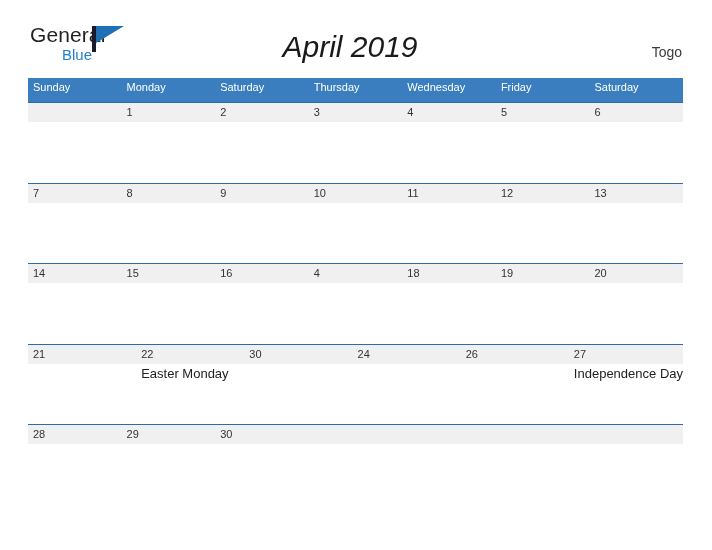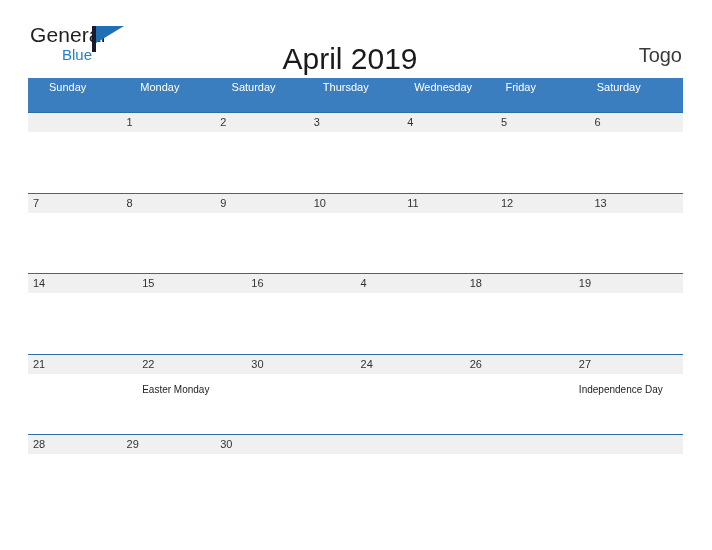--- a/index.html
+++ b/index.html
@@ -68,46 +68,46 @@
 
   .cal-title {
     position: absolute;
     left: 0;
     right: 12px;
     top: 30px;
     text-align: center;
     font-size: 30px;
     color: #1a1a1a;
     font-weight: normal;
-    margin: 12px;
-    font-family: "Liberation Sans", sans-serif;
+    margin: 0;
+    font-family: "Liberation Sans", sans-serif;
+    font-style: italic;
   }
 
   .cal-country {
     position: absolute;
     right: 30px;
     top: 44px;
-    font-size: 20px;
+    font-size: 14px;
     color: #3a3a3a;
     font-family: "Liberation Sans", sans-serif;
   }
 
   
   .calendar {
     position: absolute;
     left: 28px;
     top: 78px;
     width: 655px;
   }
 
   .weekday-header {
     display: flex;
     background: #3b7ebf;
-    height: 34px;
-    padding-left: 16px;
+    height: 24px;
   }
   .weekday-cell {
     flex: 1 1 0;
     color: #ffffff;
     font-size: 11px;
     line-height: 18px;
     padding-left: 5px;
     box-sizing: border-box;
     white-space: nowrap;
     font-family: "Liberation Sans", sans-serif;
@@ -146,24 +146,24 @@
   .day-num {
     position: relative;
     font-size: 11px;
     color: #333333;
     line-height: 19px;
     height: 19px;
     font-family: "Liberation Sans", sans-serif;
   }
   .day-event {
     position: relative;
-    font-size: 10px;
+    font-size: 13px;
     color: #222222;
     line-height: 13px;
-    margin-top: 9px;
+    margin-top: 3px;
     white-space: nowrap;
     font-family: "Liberation Sans", sans-serif;
   }
   .day-cell.empty .day-num {
     color: transparent;
   }
 </style>
 </head>
 <body>
 
@@ -262,20 +262,23 @@
         </div>
       <div class="day-cell">
           <div class="day-num">4</div>
         </div>
       <div class="day-cell">
           <div class="day-num">18</div>
         </div>
       <div class="day-cell">
           <div class="day-num">19</div>
         </div>
+      <div class="day-cell">
+          <div class="day-num">20</div>
+        </div>
     </div>
   </div>
 
   <div class="week-row">
     <div class="band"></div>
     <div class="day-strip">
       <div class="day-cell">
           <div class="day-num">21</div>
         </div>
       <div class="day-cell">

